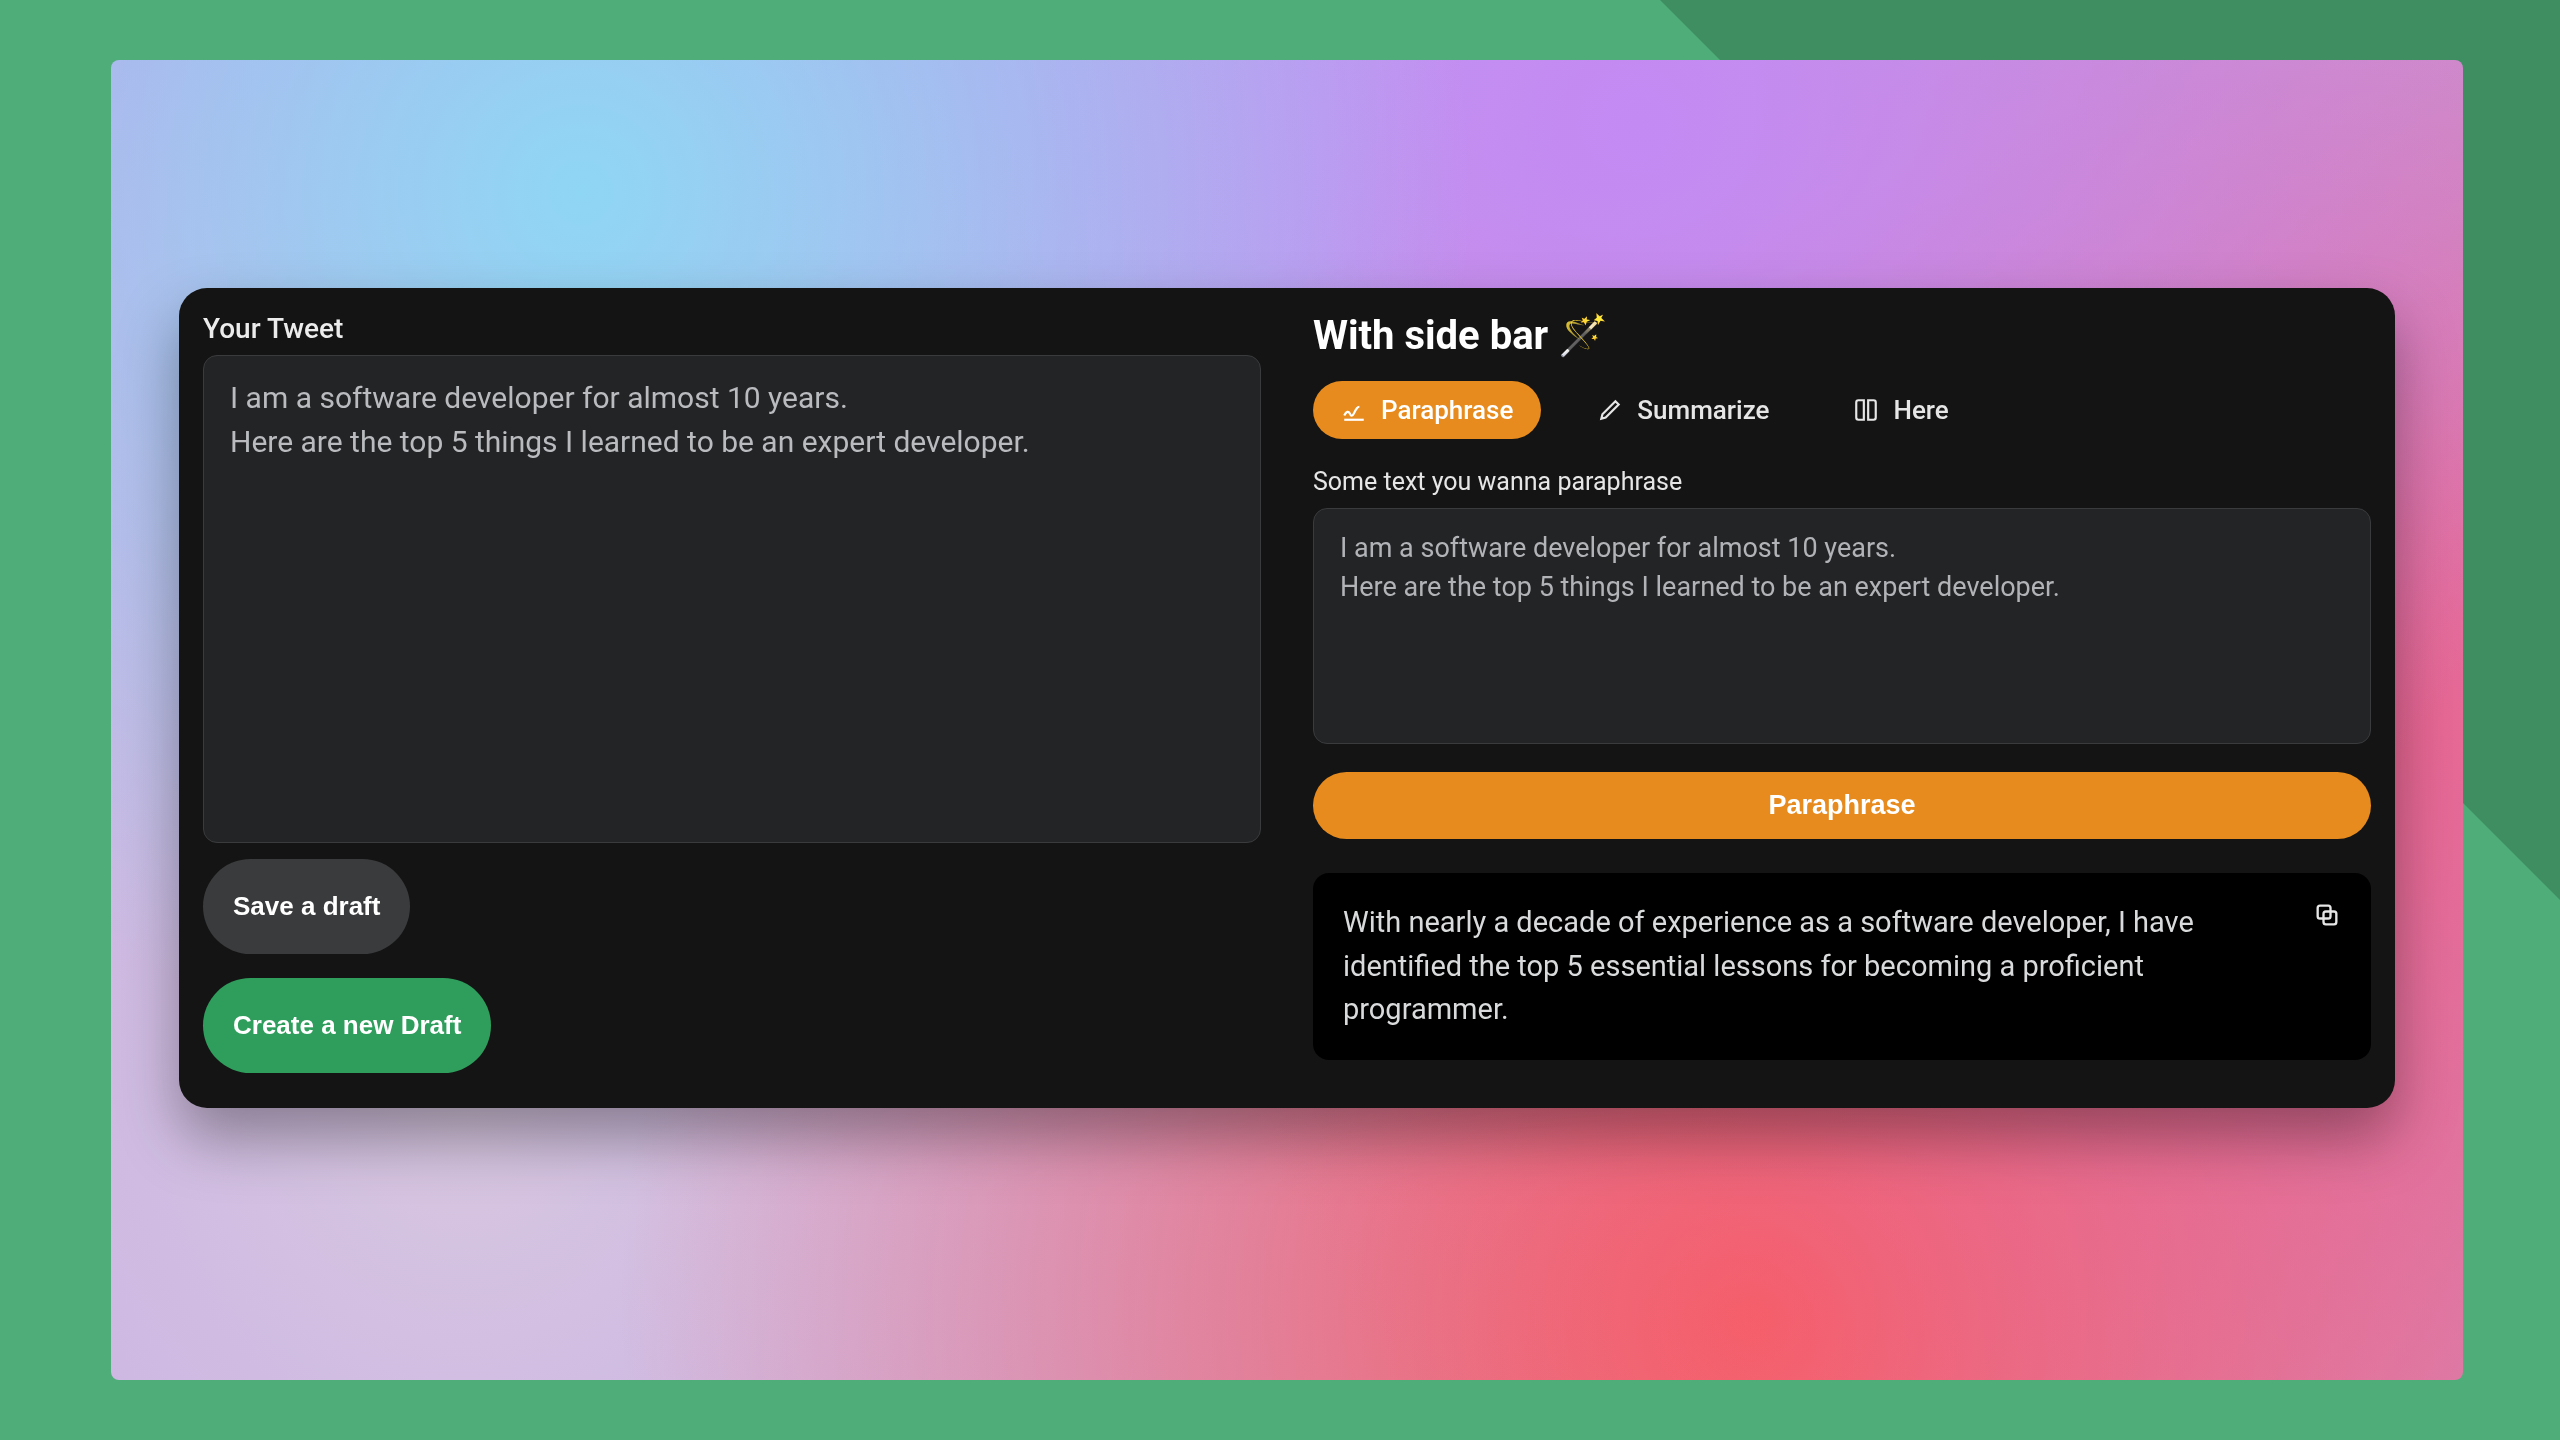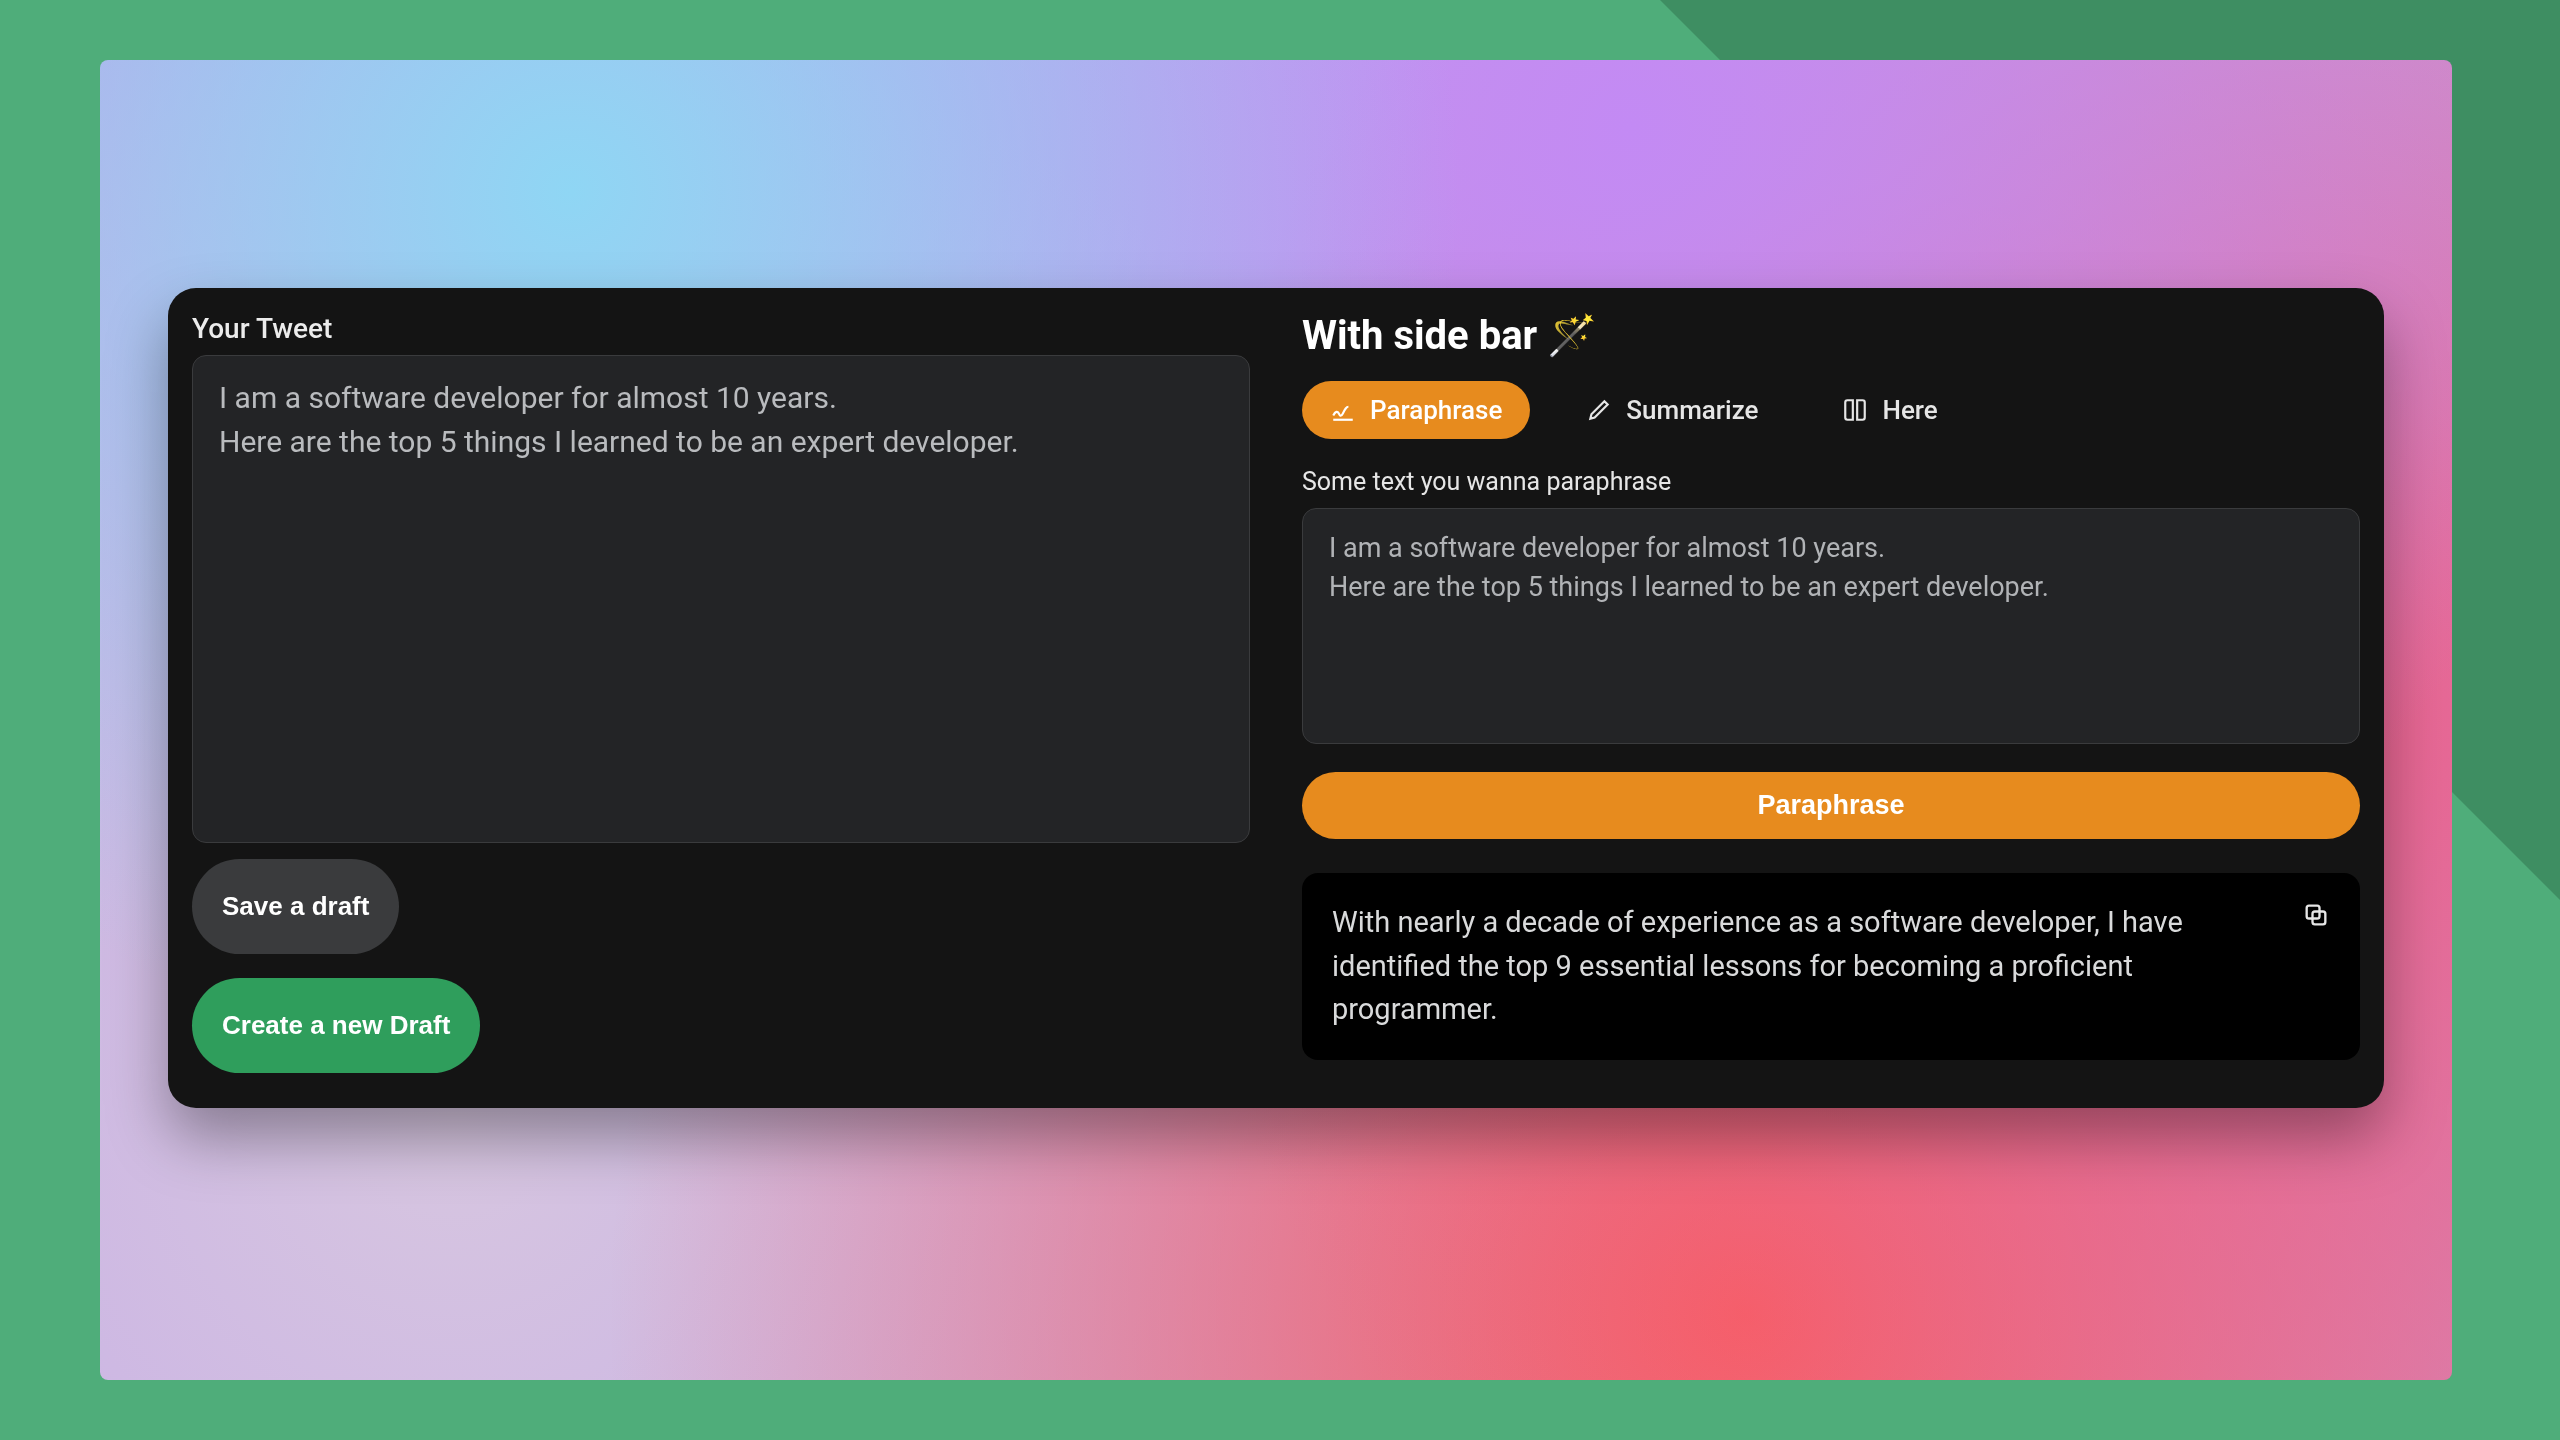--- a/index.html
+++ b/index.html
@@ -22,21 +22,21 @@
   top: 0;
   right: 0;
   width: 0;
   height: 0;
   border-left: 900px solid transparent;
   border-top: 900px solid #3E8E62;
 }
 
 .outer-frame {
   position: absolute;
-  left: 100px;
+  left: 111px;
   top: 60px;
   width: 2352px;
   height: 1320px;
   border-radius: 8px;
   background: radial-gradient(circle at 20% 10%, #8FD6F4 0%, transparent 40%),
               radial-gradient(circle at 65% 5%, #C38AF4 0%, transparent 50%),
               radial-gradient(circle at 95% 50%, #E96490 0%, transparent 50%),
               radial-gradient(circle at 70% 95%, #FA5C5C 0%, transparent 55%),
               radial-gradient(circle at 15% 80%, #D7C6E0 0%, transparent 50%),
               #BFA3E8;
@@ -286,21 +286,21 @@
         </div>
       </div>
 
       <div class="input-label">Some text you wanna paraphrase</div>
       <textarea class="paraphrase-input" style="">I am a software developer for almost 10 years.
 Here are the top 5 things I learned to be an expert developer.</textarea>
 
       <button class="btn-orange-wide">Paraphrase</button>
 
       <div class="result-card">
-        <div class="result-text">With nearly a decade of experience as a software developer, I have identified the top 9 essential lessons for becoming a proficient programmer.</div>
+        <div class="result-text">With nearly a decade of experience as a software developer, I have identified the top 5 essential lessons for becoming a proficient programmer.</div>
         <div class="copy-btn">
           <svg viewBox="0 0 24 24">
               <rect x="9" y="9" width="11" height="11" rx="2"></rect>
               <rect x="4" y="4" width="11" height="11" rx="2"></rect>
             </svg>
         </div>
       </div>
 
     </div>
 

